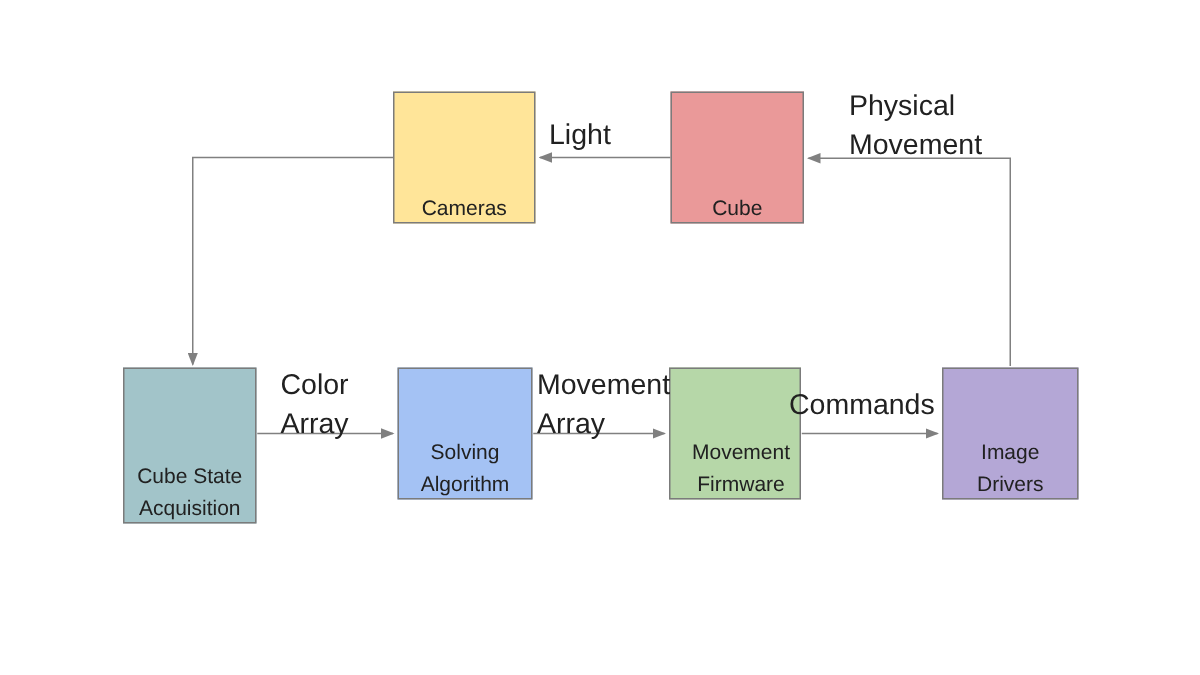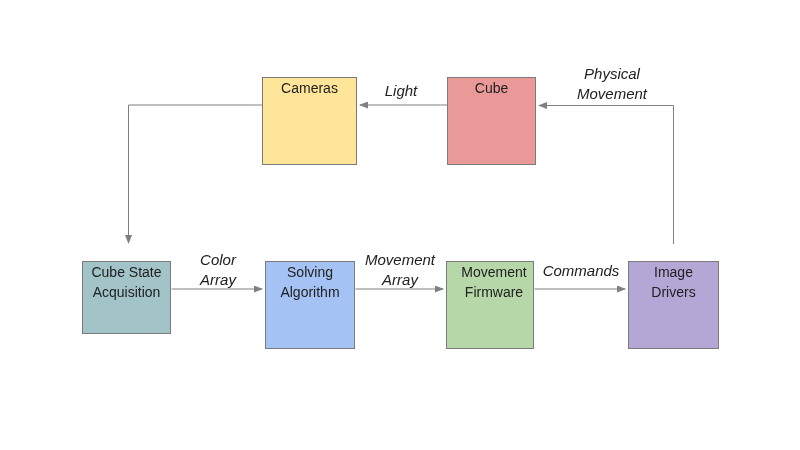--- a/index.html
+++ b/index.html
@@ -25,42 +25,39 @@
   svg.connectors path.edge {
     fill: none;
     stroke: currentColor;
     stroke-width: 1;
   }
   .node {
     position: absolute;
     box-sizing: border-box;
     border: 1px solid #7b7b7b;
     display: flex;
-    align-items: flex-start;
+    align-items: flex-end;
     justify-content: center;
     text-align: center;
     font-size: 14px;
     line-height: 1.45;
     padding: 0 6px;
-    margin-top: 16px;
   }
   .node-cameras          { left: 262px; top: 61px;  width: 95px; height: 88px; }
   .node-cube             { left: 447px; top: 61px;  width: 89px; height: 88px; }
-  .node-cube-state       { left: 82px;  top: 245px; width: 89px; height: 73px; }
+  .node-cube-state       { left: 82px;  top: 245px; width: 89px; height: 104px; }
   .node-solving          { left: 265px; top: 245px; width: 90px; height: 88px; }
   .node-firmware         { left: 446px; top: 245px; width: 88px; height: 88px; padding-left: 14px; }
   .node-motor            { left: 628px; top: 245px; width: 91px; height: 88px; }
   .edge-label {
     position: absolute;
     transform: translate(-50%, -50%);
-    text-align: center;
-    font-size: 15px;
+    font-size: 19px;
     line-height: 1.35;
     white-space: normal;
-    font-style: italic;
   }
   .lbl-jpeg     { left: 191px; top: 91px;  width: 110px; }
   .lbl-light    { left: 401px; top: 91px;  width: 70px;  }
   .lbl-physical { left: 612px; top: 84px;  width: 92px;  }
   .lbl-color    { left: 218px; top: 270px; width: 62px;  }
   .lbl-movearr  { left: 400px; top: 270px; width: 84px;  }
   .lbl-commands { left: 581px; top: 271px; width: 110px; }
 </style>
 </head>
 <body>

